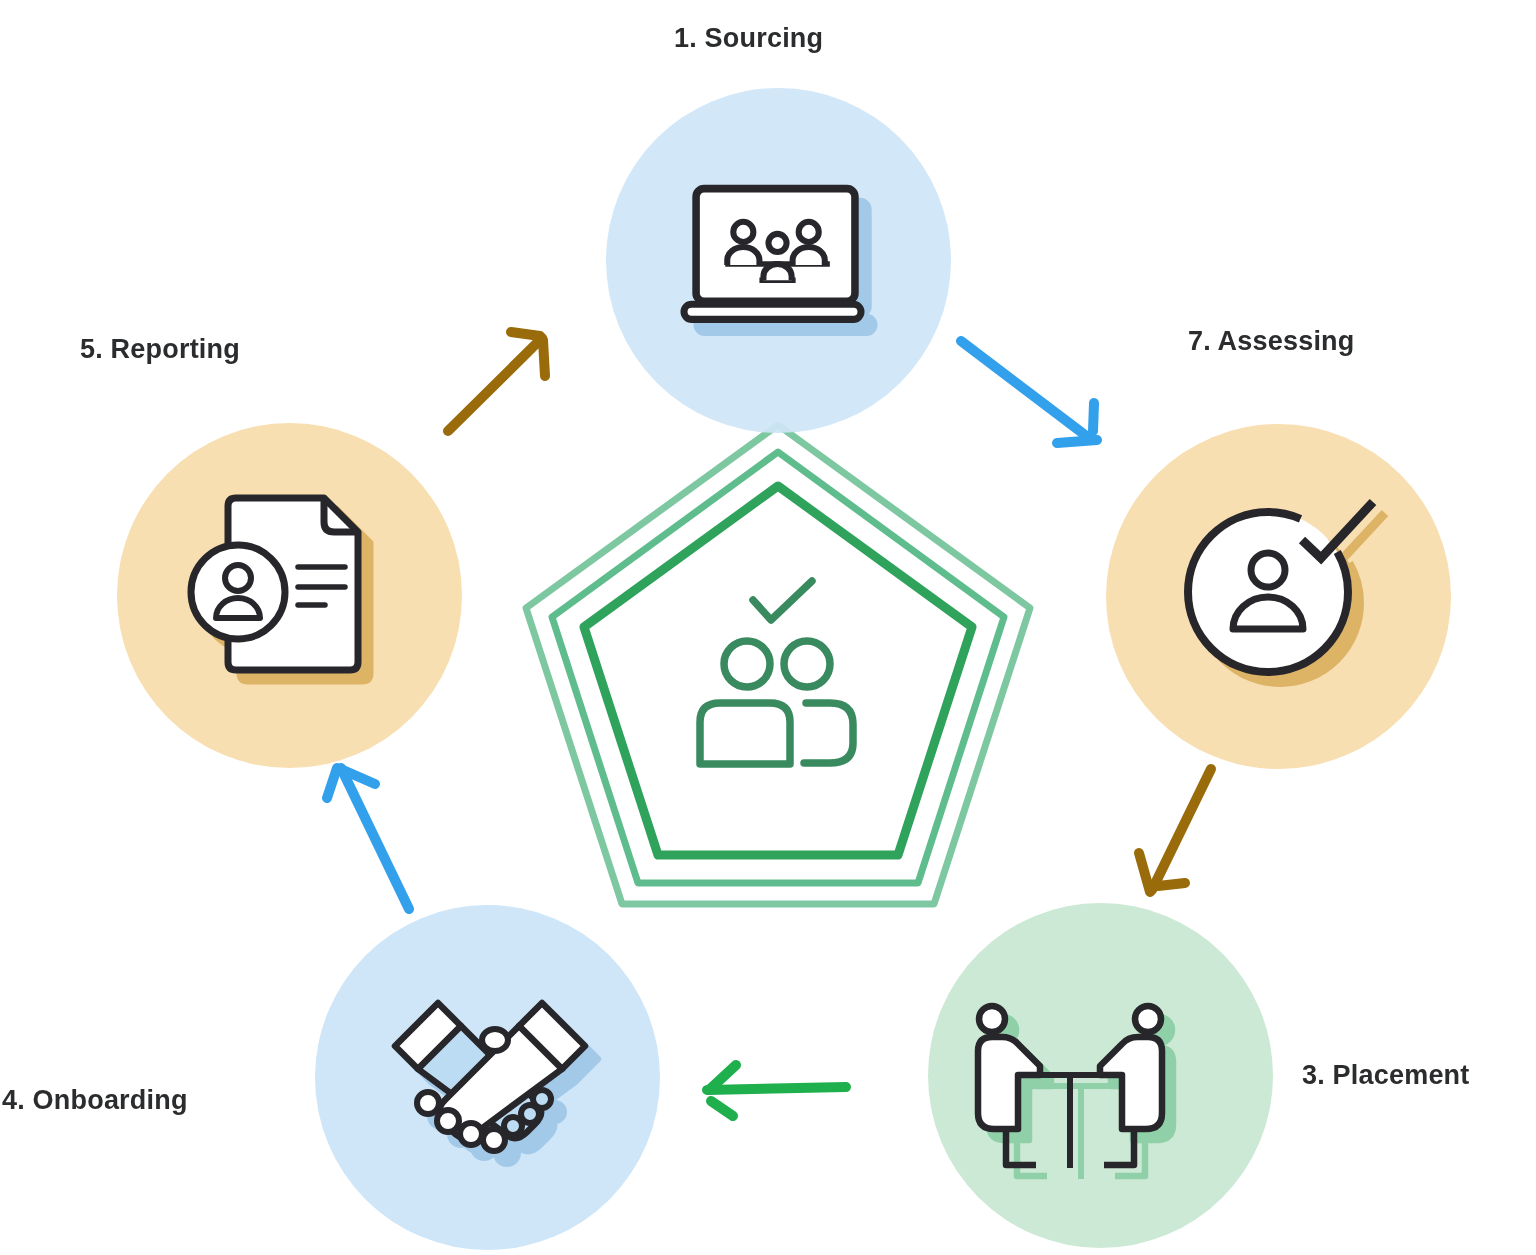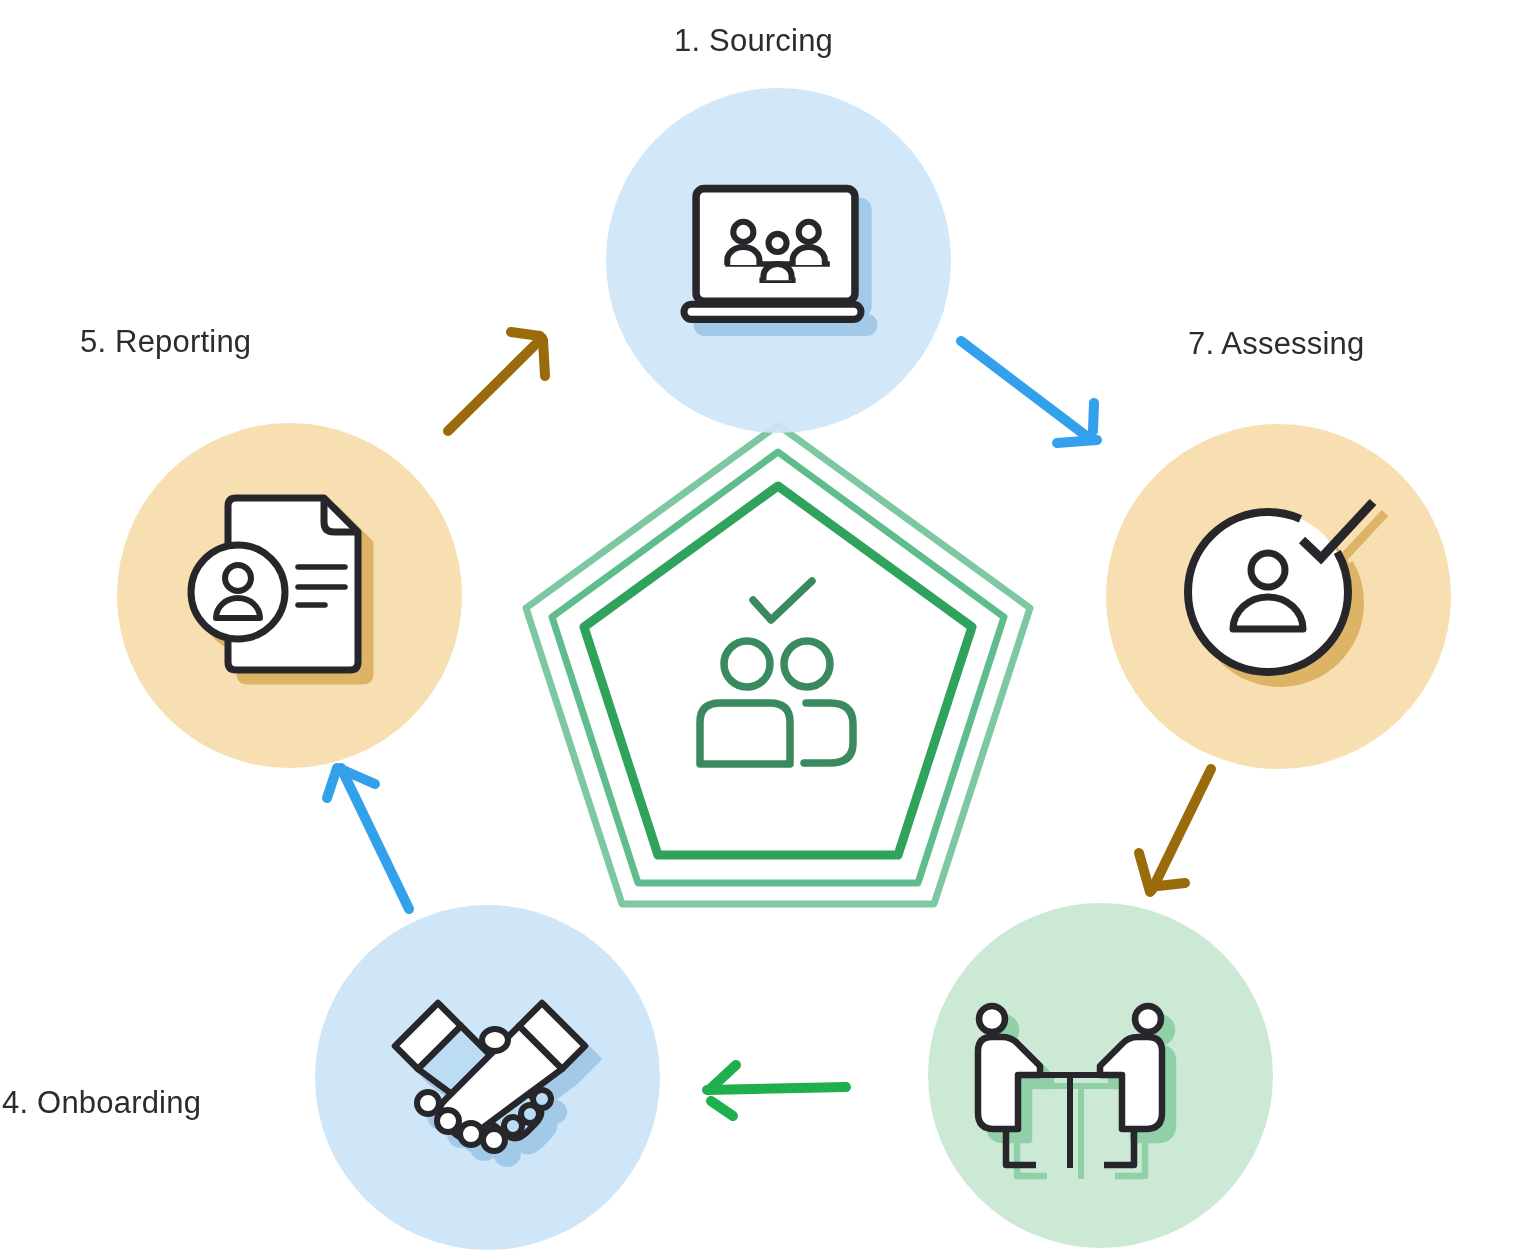--- a/index.html
+++ b/index.html
@@ -14,21 +14,21 @@
   .c-blue{background:var(--circle_blue);}
   .c-blue-top{background:var(--circle_blue_top);}
   .c-tan{background:var(--circle_tan);}
   .c-green{background:var(--circle_green);}
   .stage-circle svg{position:absolute;overflow:visible;}
   .sh-blue{filter:drop-shadow(13px 13px 0 var(--shadow_blue));}
   .sh-tan{filter:drop-shadow(12px 11px 0 var(--shadow_tan));}
   .sh-green{filter:drop-shadow(11px 11px 0 var(--shadow_green));}
   .stage-label{
     position:absolute;z-index:3;white-space:nowrap;
-    font-size:31px;font-weight:normal;color:var(--label);letter-spacing:.2px;
+    font-size:27px;font-weight:bold;color:var(--label);letter-spacing:.2px;
   }
   .ink{stroke:var(--ink);}
   .w{fill:#fff;}
   .nf{fill:none;}
 </style>
 </head>
 <body>
 
 <div class="canvas">
 
@@ -151,16 +151,17 @@
         </g>
         <circle class="w ink" cx="46" cy="94" r="47" stroke-width="7"></circle>
         <circle class="w ink" cx="46" cy="80" r="13" stroke-width="6"></circle>
         <path class="w ink" d="M24 120 a22 20 0 0 1 44 0 Z" stroke-width="6"></path>
       </g>
     </svg>
   </div>
 
   <div class="stage-label" style="left:674px;top:23px;">1. Sourcing</div>
   <div class="stage-label" style="left:1188px;top:326px;">7. Assessing</div>
+  <div class="stage-label" style="left:1302px;top:1060px;">3. Placement</div>
   <div class="stage-label" style="left:2px;top:1085px;">4. Onboarding</div>
-  <div class="stage-label" style="left:80px;top:324px;text-align:center;">5. Reporting</div>
+  <div class="stage-label" style="left:80px;top:334px;text-align:center;">5. Reporting</div>
 
 </div>
 
 </body></html>

